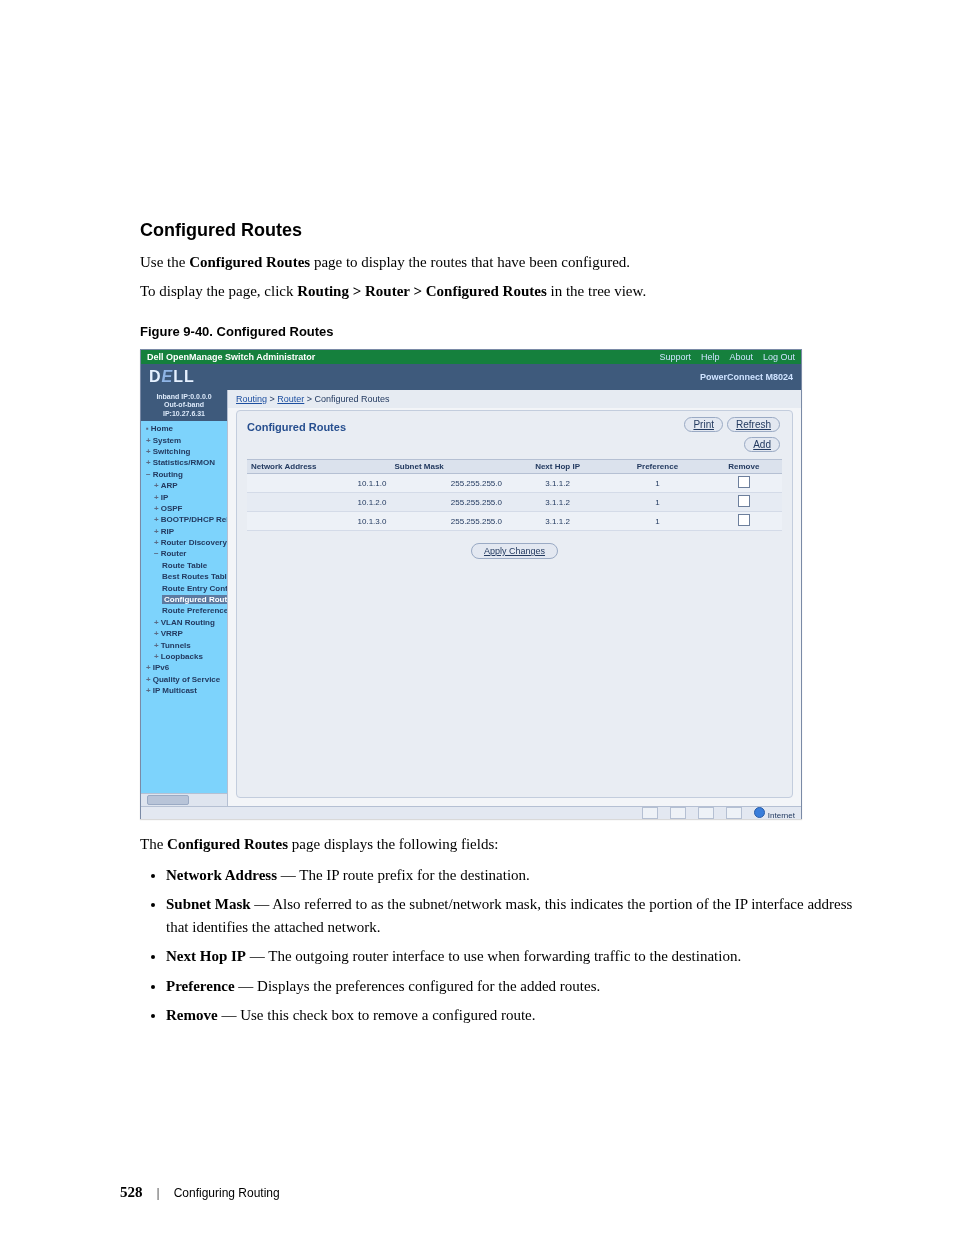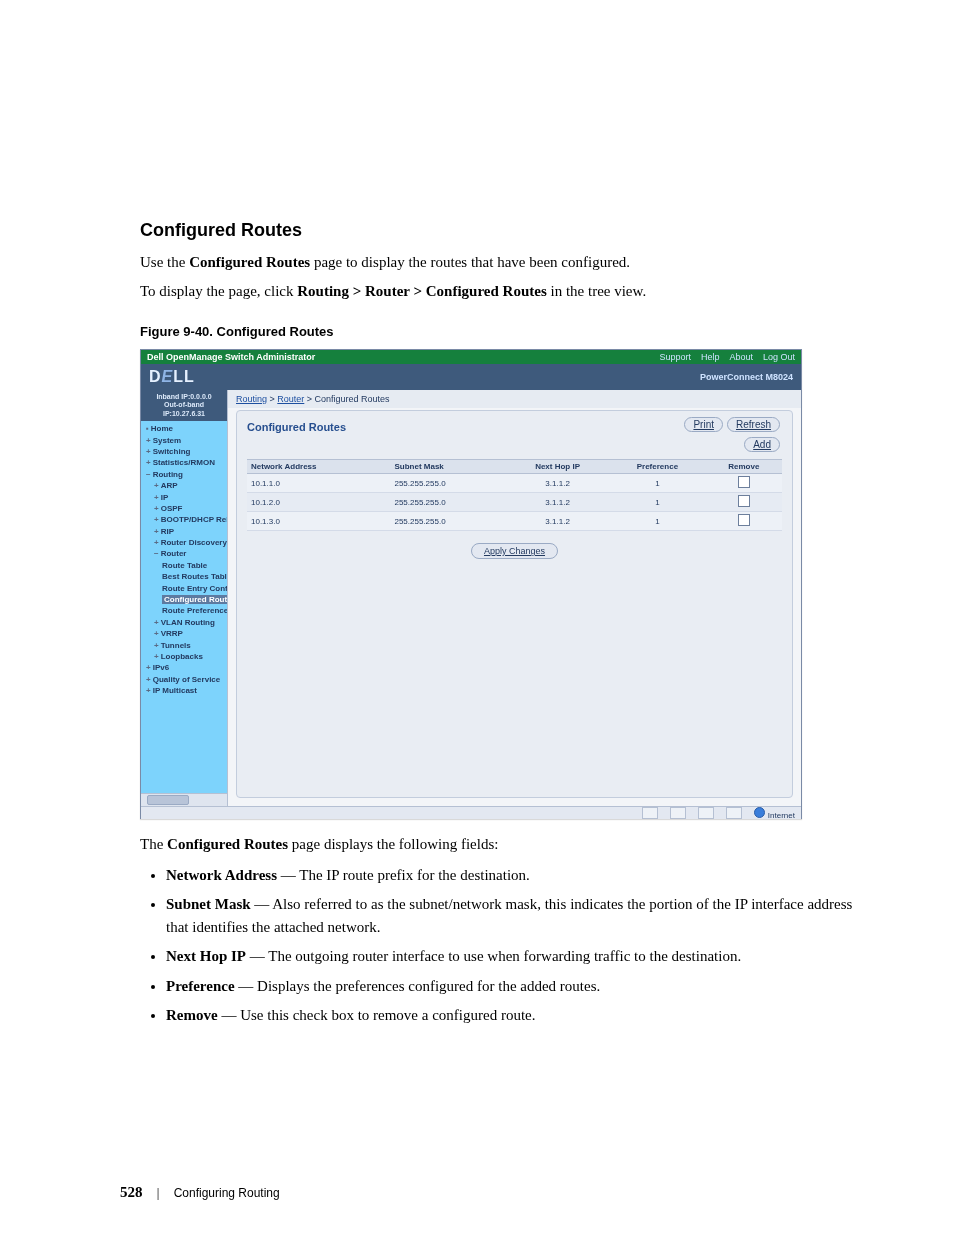--- a/index.html
+++ b/index.html
@@ -143,20 +143,21 @@
     text-align:left;
     padding:2px 4px;
     border-top:1px solid #b5c0d3;
     border-bottom:1px solid #b5c0d3;
   }
   .routes-table th.center, .routes-table td.center { text-align:center; }
   .routes-table td {
     padding:2px 4px;
     border-bottom:1px solid #d4dbe8;
     background:#edf1f7;
+    text-align:right;
   }
   .routes-table tbody tr:nth-child(even) td { background:#e6ebf3; }
   .chk {
     display:inline-block; width:10px; height:10px;
     background:#fff; border:1px solid #6d7f9c;
   }
   .apply-row { text-align:center; margin-top:14px; }
   .apply-btn {
     background:#e3e8f1; border:1px solid #9aaac4; border-radius:10px;
     color:#233a60; font-size:9px; padding:2px 12px; text-decoration: underline;

